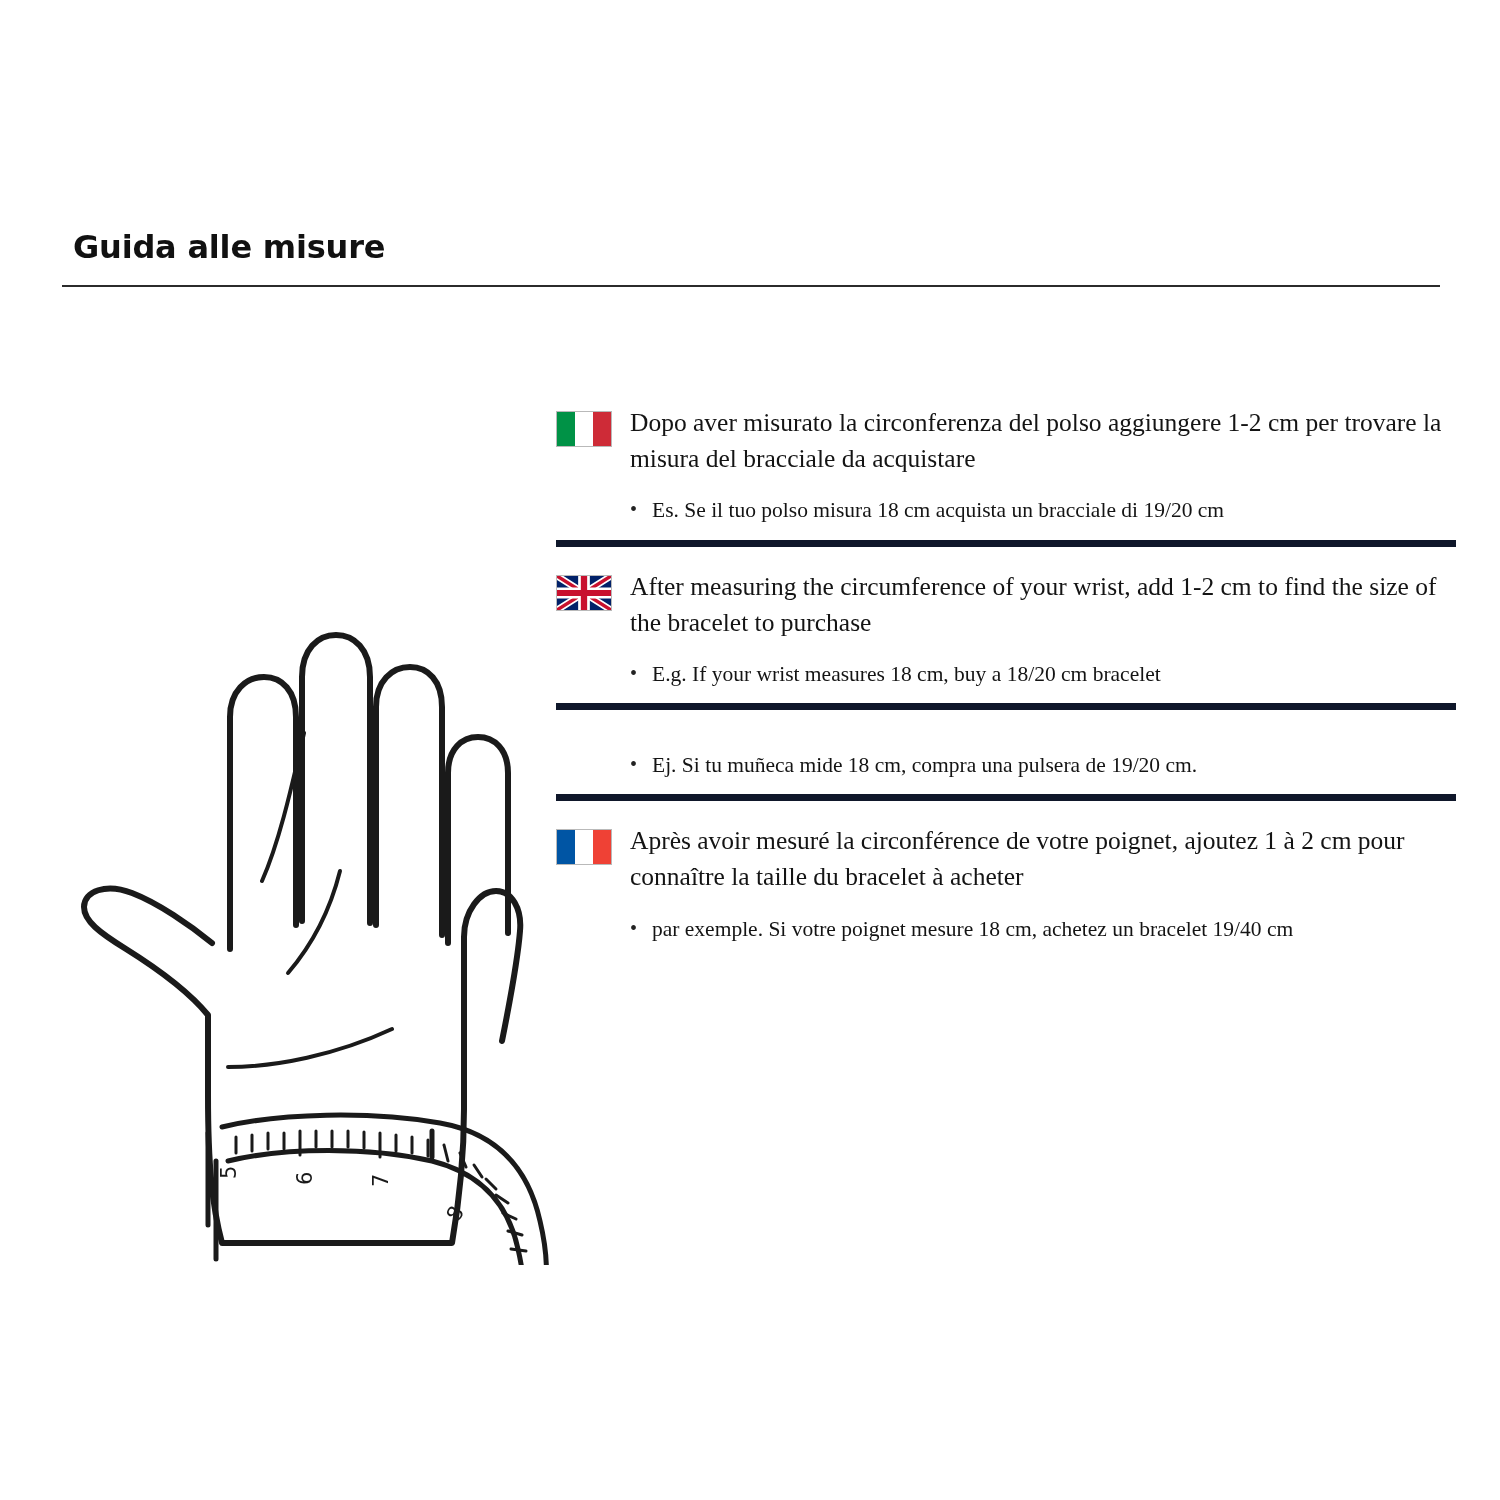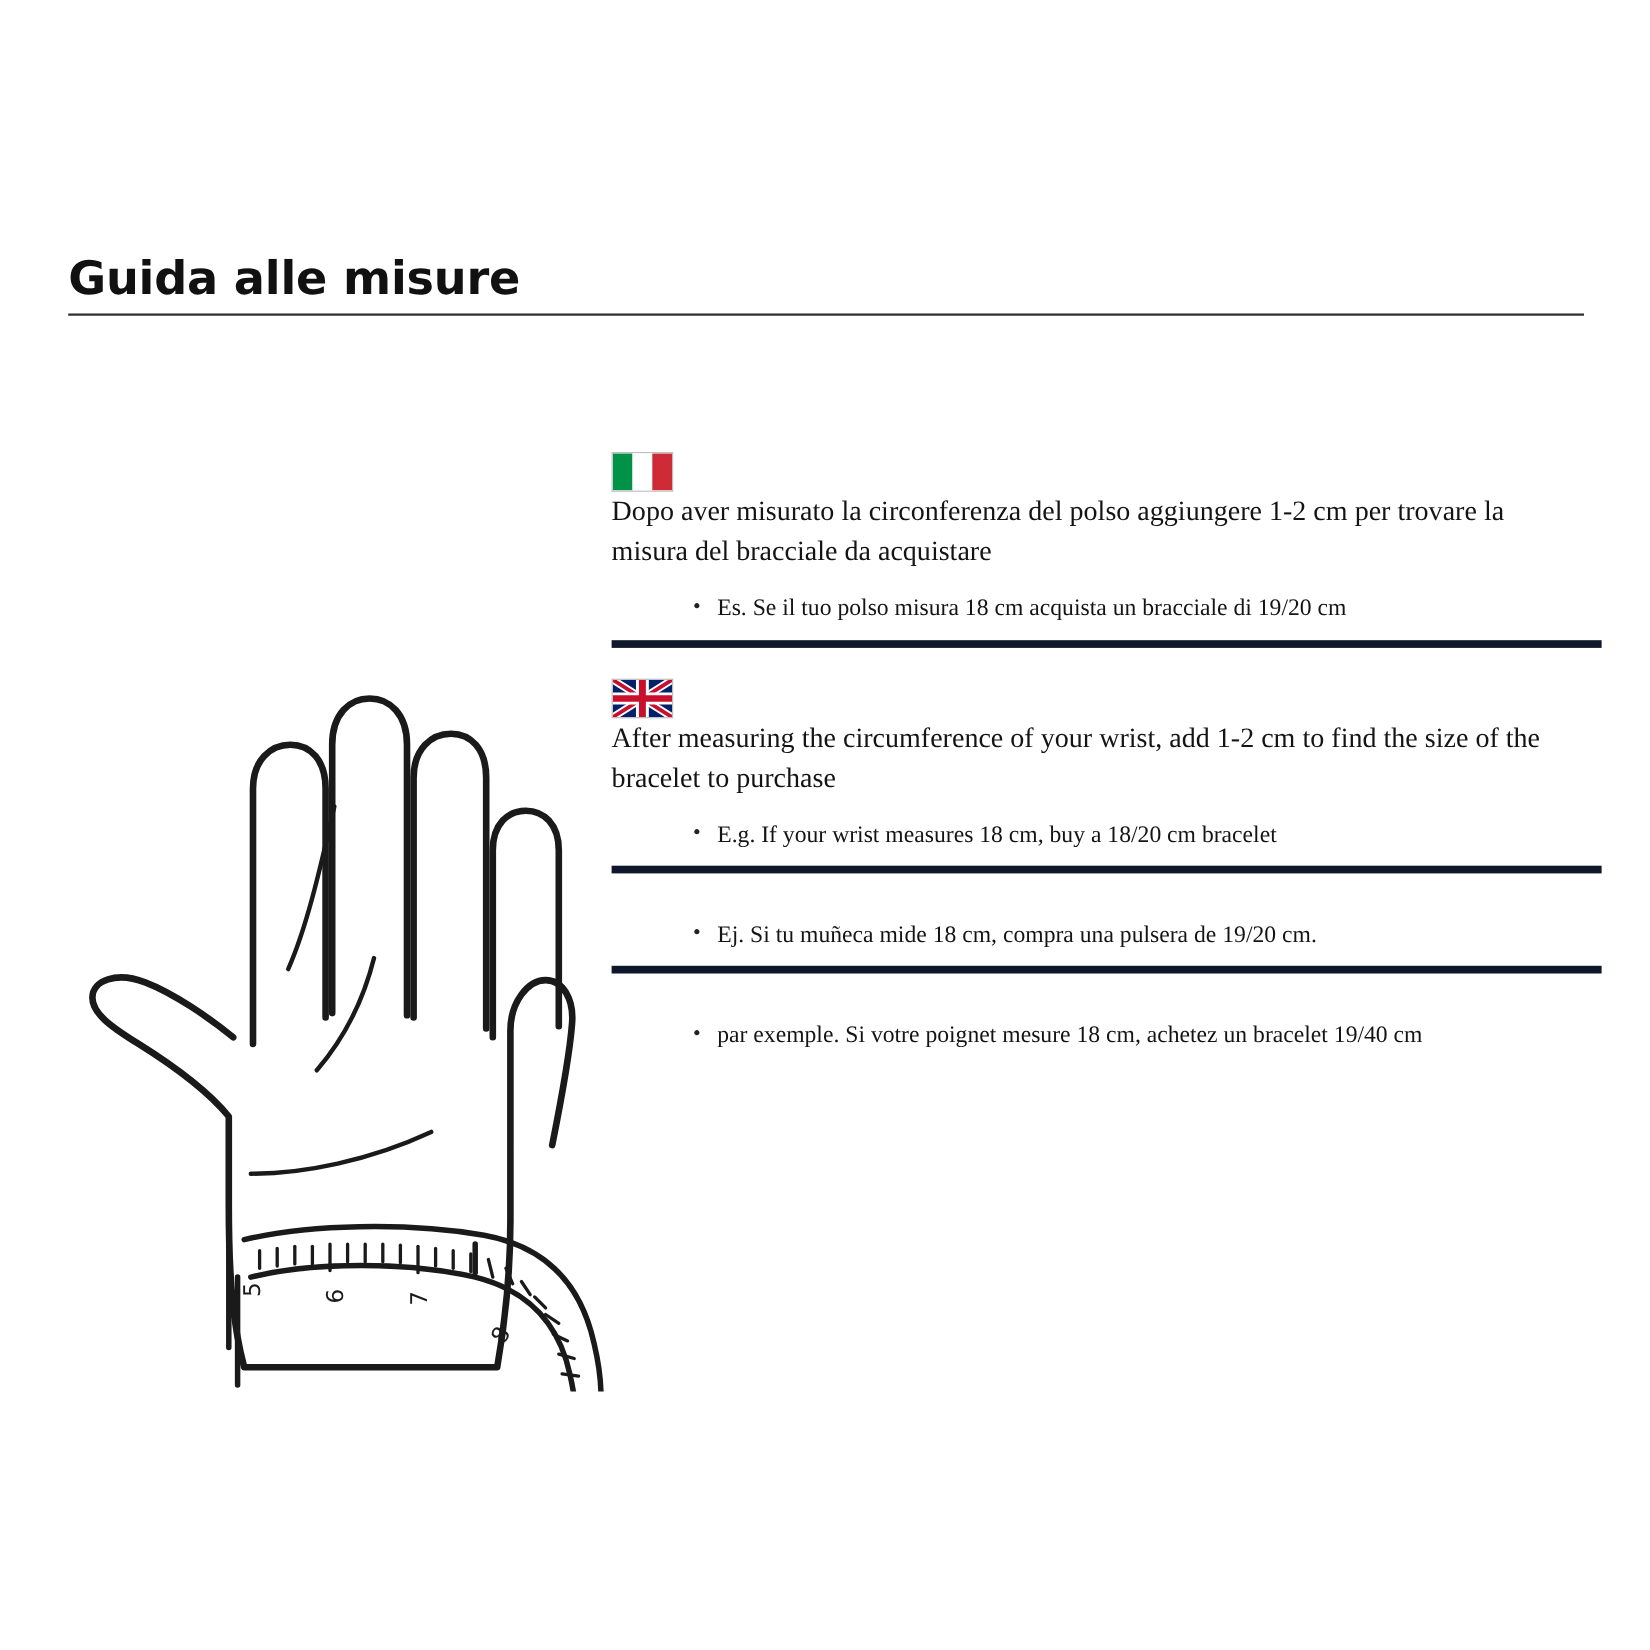--- a/index.html
+++ b/index.html
@@ -19,25 +19,25 @@
   .page {
     position: absolute;
     left: 0; top: 0;
     width: 1500px;
     height: 1500px;
   }
 
   
   .title {
     position: absolute;
-    left: 62px;
+    left: 73px;
     top: 228px;
     font-family: "DejaVu Sans", sans-serif;
     font-weight: bold;
-    font-size: 42px;
+    font-size: 32px;
     letter-spacing: -0.2px;
     color: #111111;
   }
   .title-rule {
     position: absolute;
     left: 62px;
     top: 285px;
     width: 1378px;
     height: 2px;
     background: #2b2b2b;
@@ -63,21 +63,20 @@
     position: relative;
     padding: 0 0 14px 0;
   }
   .lang-block + .lang-block {
     border-top: 7px solid #0f172a;
     padding-top: 22px;
   }
   .lang-row {
     display: flex;
     align-items: flex-start;
-    flex-direction: column;
   }
   .flag {
     flex: 0 0 auto;
     width: 56px;
     height: 36px;
     margin-right: 18px;
     margin-top: 6px;
     border: 1px solid #b9b9b9;
     box-sizing: border-box;
     position: relative;
@@ -265,20 +264,30 @@
     </div>
 
     <div class="lang-block b3">
       <div class="example-row">
         <div class="bullet">•</div>
         <div class="example-text">Ej. Si tu muñeca mide 18 cm, compra una pulsera de 19/20 cm.</div>
       </div>
     </div>
 
     <div class="lang-block b4">
+      <div class="lang-row">
+        <div class="flag">
+          <svg viewBox="0 0 60 40" preserveAspectRatio="none">
+            <rect x="0" y="0" width="20" height="40" fill="#0055a4"></rect>
+            <rect x="20" y="0" width="20" height="40" fill="#ffffff"></rect>
+            <rect x="40" y="0" width="20" height="40" fill="#ef4135"></rect>
+          </svg>
+        </div>
+        <div class="main-text">Après avoir mesuré la circonférence de votre poignet, ajoutez 1 à 2 cm pour connaître la taille du bracelet à acheter</div>
+      </div>
       <div class="example-row">
         <div class="bullet">•</div>
         <div class="example-text">par exemple. Si votre poignet mesure 18 cm, achetez un bracelet 19/40 cm</div>
       </div>
     </div>
 
   </div>
 </div>
 
 </body></html>

